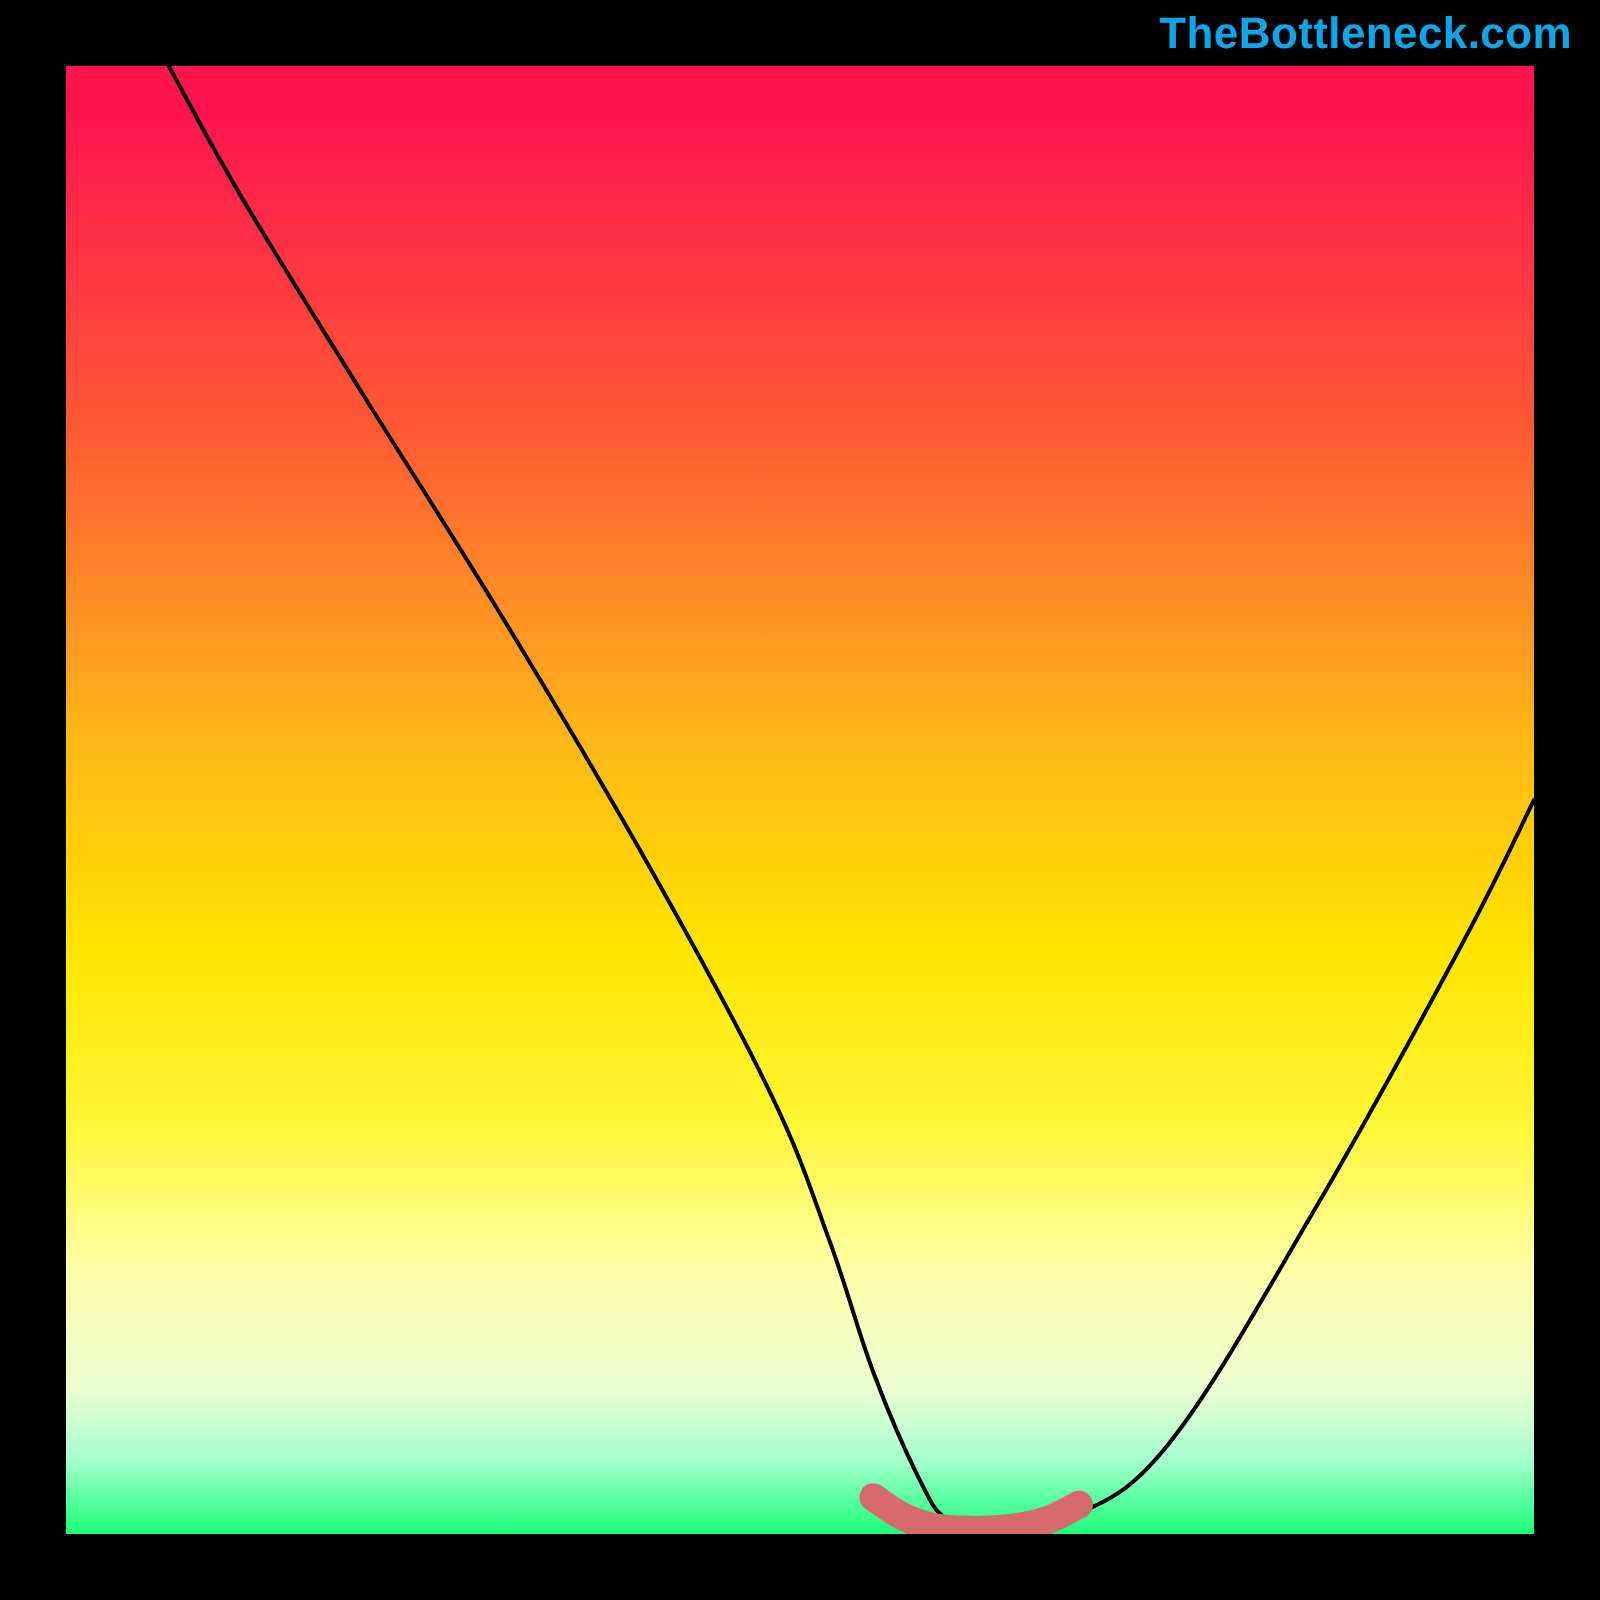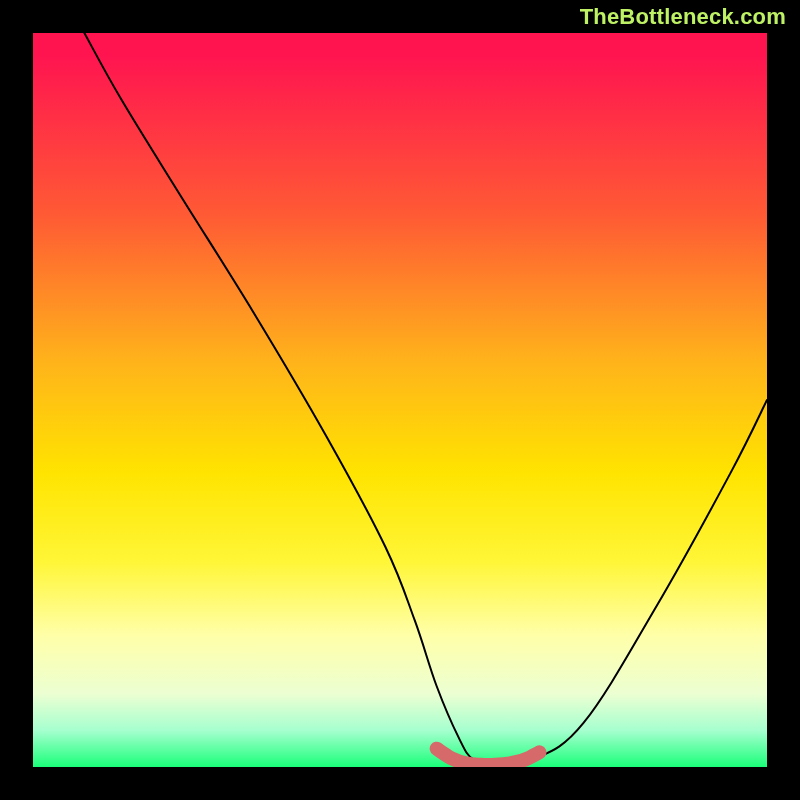--- a/index.html
+++ b/index.html
@@ -13,21 +13,21 @@
   }
   .stage {
     position: relative;
     width: 800px;
     height: 800px;
   }
   .watermark {
     position: absolute;
     top: 4px;
     right: 14px;
-    color: #bef264;
+    color: #0ea5e9;
     font-weight: bold;
     font-size: 22px;
     letter-spacing: 0.2px;
     user-select: none;
   }
   .plot-area {
     position: absolute;
     left: 33px;
     top: 33px;
     width: 734px;

